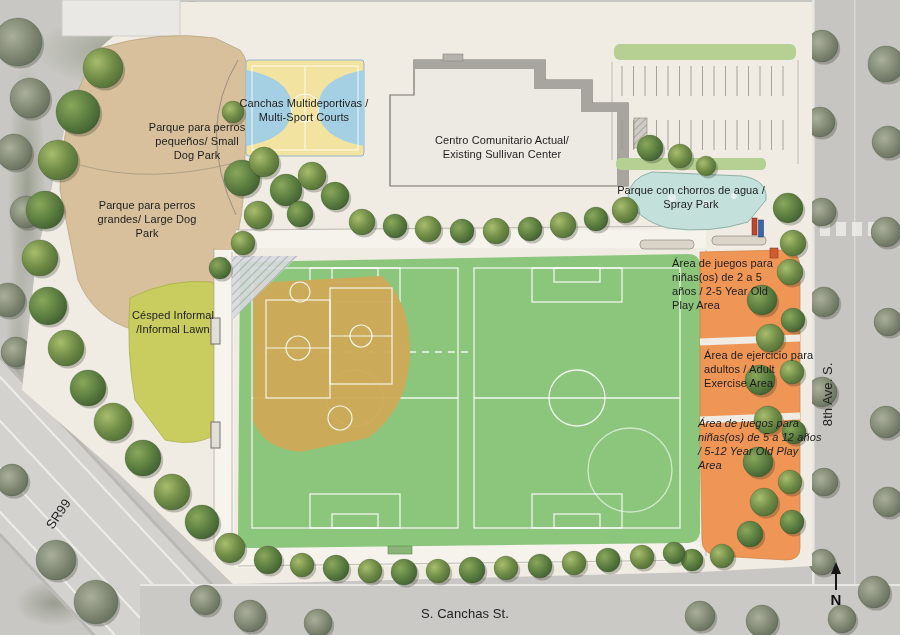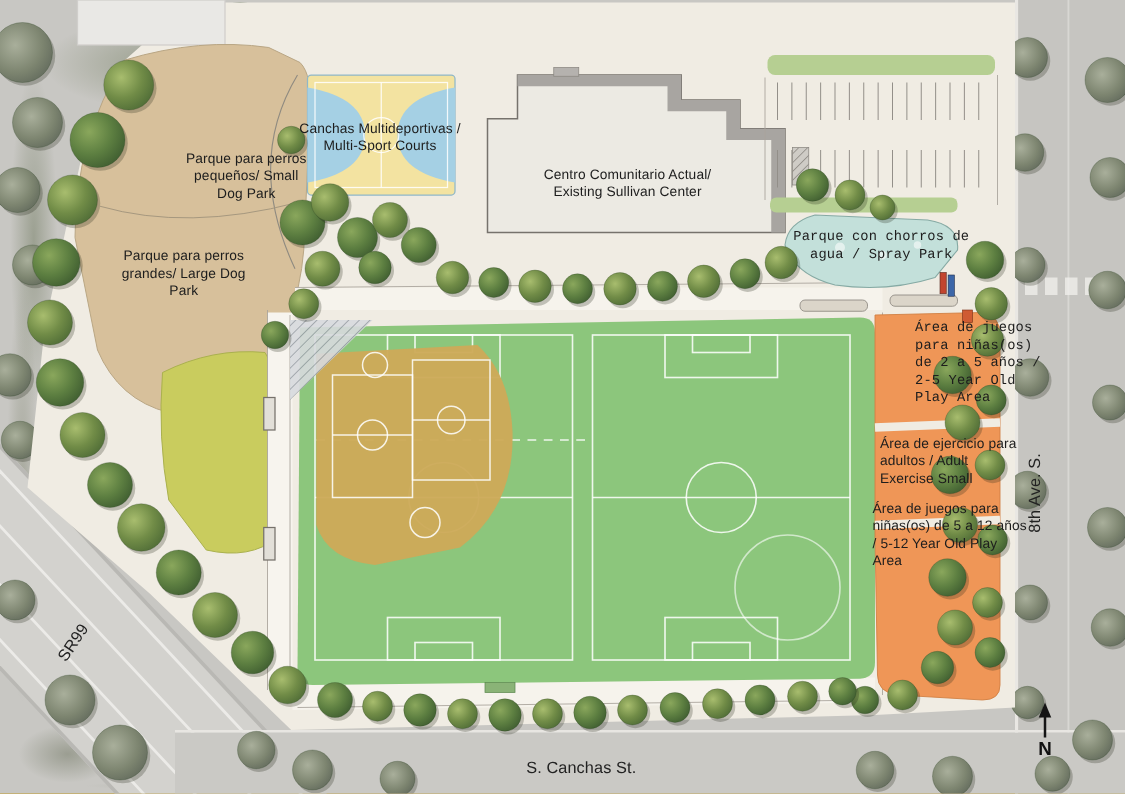--- a/index.html
+++ b/index.html
@@ -409,22 +409,23 @@
     <g>
       <line x1="836" y1="590" x2="836" y2="570" stroke="#151515" stroke-width="2"></line>
       <polygon points="836,562 831,574 841,574" fill="#151515"></polygon>
     </g>
   </svg>
 
   <div class="lbl" style="left:238px;top:96px;width:132px;">Canchas Multideportivas / Multi-Sport Courts</div>
   <div class="lbl" style="left:148px;top:120px;width:98px;">Parque para perros pequeños/ Small Dog Park</div>
   <div class="lbl" style="left:88px;top:198px;width:118px;">Parque para perros grandes/ Large Dog Park</div>
   <div class="lbl" style="left:418px;top:133px;width:168px;">Centro Comunitario Actual/ Existing Sullivan Center</div>
-  <div class="lbl" style="left:626px;top:183px;width:158px;font-family:Liberation Mono, monospace;">Parque con chorros de agua / Spray Park</div>
-  <div class="lbl left" style="left:732px;top:256px;width:108px;font-family:Liberation Mono, monospace;">Área de juegos para niñas(os) de 2 a 5 años / 2-5 Year Old Play Area</div>
-  <div class="lbl left" style="left:704px;top:348px;width:112px;">Área de ejercicio para adultos / Adult Exercise Small</div>
-  <div class="lbl left" style="left:698px;top:400px;width:124px;">Área de juegos para niñas(os) de 5 a 12 años / 5-12 Year Old Play Area</div>
+  <div class="lbl" style="left:612px;top:183px;width:158px;">Parque con chorros de agua / Spray Park</div>
+  <div class="lbl" style="left:126px;top:308px;width:94px;">Césped Informal /Informal Lawn</div>
+  <div class="lbl left" style="left:672px;top:256px;width:108px;">Área de juegos para niñas(os) de 2 a 5 años / 2-5 Year Old Play Area</div>
+  <div class="lbl left" style="left:704px;top:348px;width:112px;">Área de ejercicio para adultos / Adult Exercise Area</div>
+  <div class="lbl left" style="left:698px;top:416px;width:124px;font-style:italic;">Área de juegos para niñas(os) de 5 a 12 años / 5-12 Year Old Play Area</div>
 
   <div class="lbl street" style="left:24px;top:506px;width:70px;transform:rotate(-56deg);">SR99</div>
   <div class="lbl street" style="left:778px;top:386px;width:100px;transform:rotate(-90deg);">8th Ave. S.</div>
   <div class="lbl street" style="left:400px;top:606px;width:130px;">S. Canchas St.</div>
   <div class="north-n" style="position:absolute;left:826px;top:591px;width:20px;">N</div>
 </div>
 
 </body></html>

